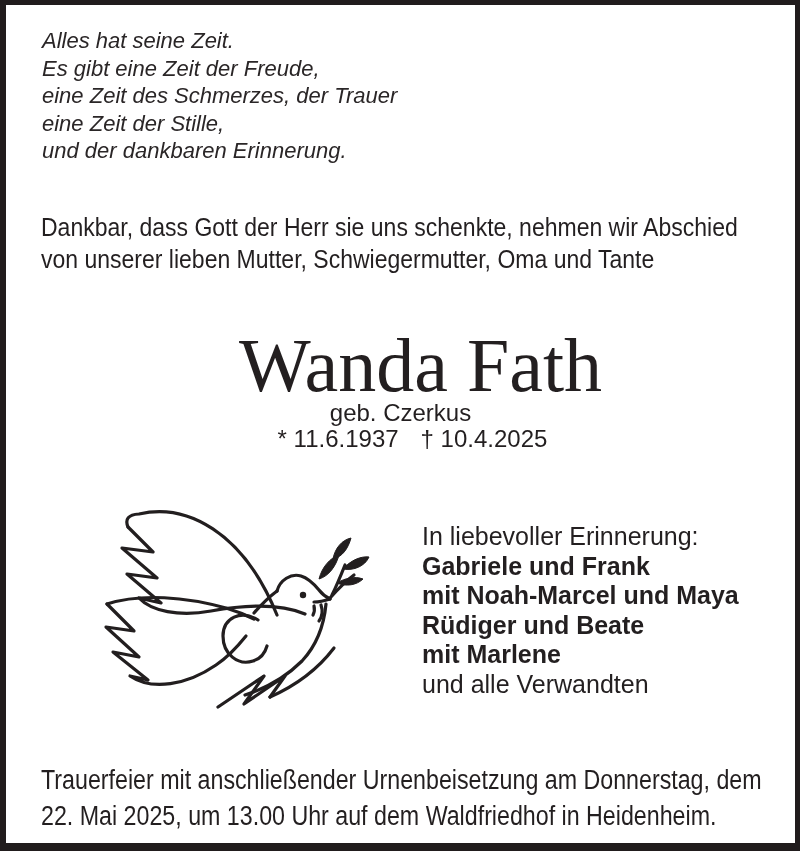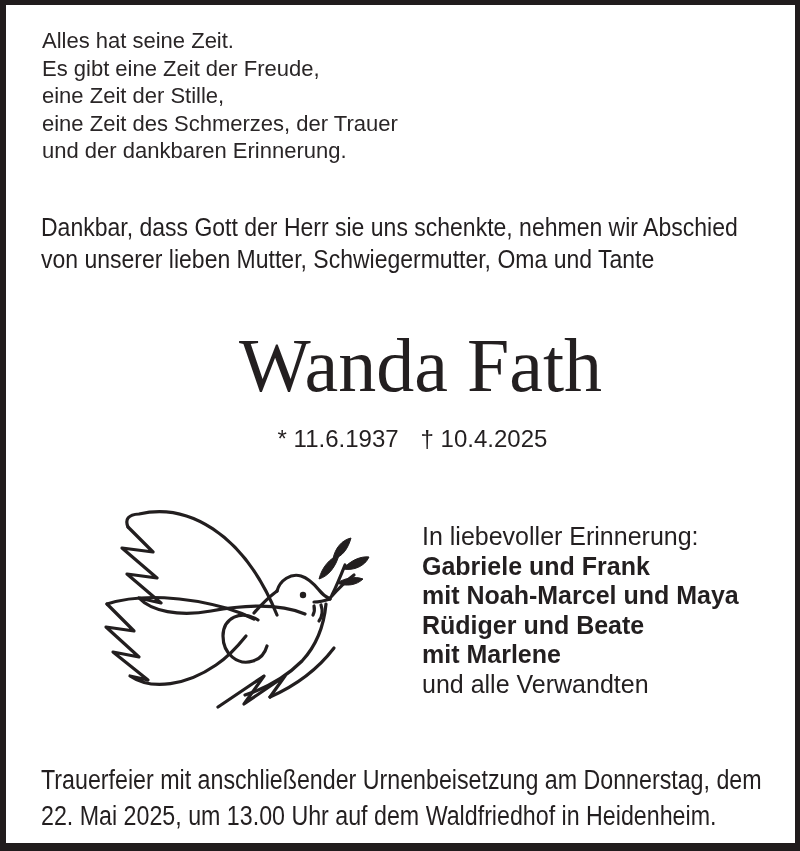--- a/index.html
+++ b/index.html
@@ -10,20 +10,21 @@
     box-sizing:border-box;
     border-style:solid;
     border-color:#211c1d;
     border-width:5px 5px 8px 6px;
     overflow:hidden;
     font-family:"Liberation Sans", sans-serif;
     color:#231f20;
   }
   .poem{
     position:absolute;left:36px;top:22px;
+    font-style:italic;
     font-size:22px;line-height:27.5px;
     white-space:nowrap;
     color:#2a2627;
   }
   .intro{
     position:absolute;left:35px;top:206px;
     font-size:25px;line-height:32px;
     white-space:nowrap;
     transform:scaleX(0.92);
     transform-origin:0 0;
@@ -70,31 +71,32 @@
   .leaf{fill:#221e1f;stroke:#221e1f;stroke-width:1;}
 </style>
 </head>
 <body>
 
 <div class="sheet">
 
   <div class="poem">
     <div>Alles hat seine Zeit.</div>
     <div>Es gibt eine Zeit der Freude,</div>
+    <div>eine Zeit des Schmerzes, der Trauer</div>
     <div>eine Zeit der Stille,</div>
-    <div>eine Zeit des Schmerzes, der Trauer</div>
     <div>und der dankbaren Erinnerung.</div>
   </div>
 
   <div class="intro">
     <div>Dankbar, dass Gott der Herr sie uns schenkte, nehmen wir Abschied</div>
     <div>von unserer lieben Mutter, Schwiegermutter, Oma und Tante</div>
   </div>
 
   <div class="name">Wanda Fath</div>
+  <div class="maiden">geb. Czerkus</div>
 
   <div class="dates">
     <span>* 11.6.1937</span>
     <span>† 10.4.2025</span>
   </div>
 
   <svg class="dove" viewBox="0 0 290 235" xmlns="http://www.w3.org/2000/svg" aria-hidden="true">
 
     <path class="stroke" d="M47,30 Q42,18 58,17 C105,6 162,34 196,118"></path>
 

